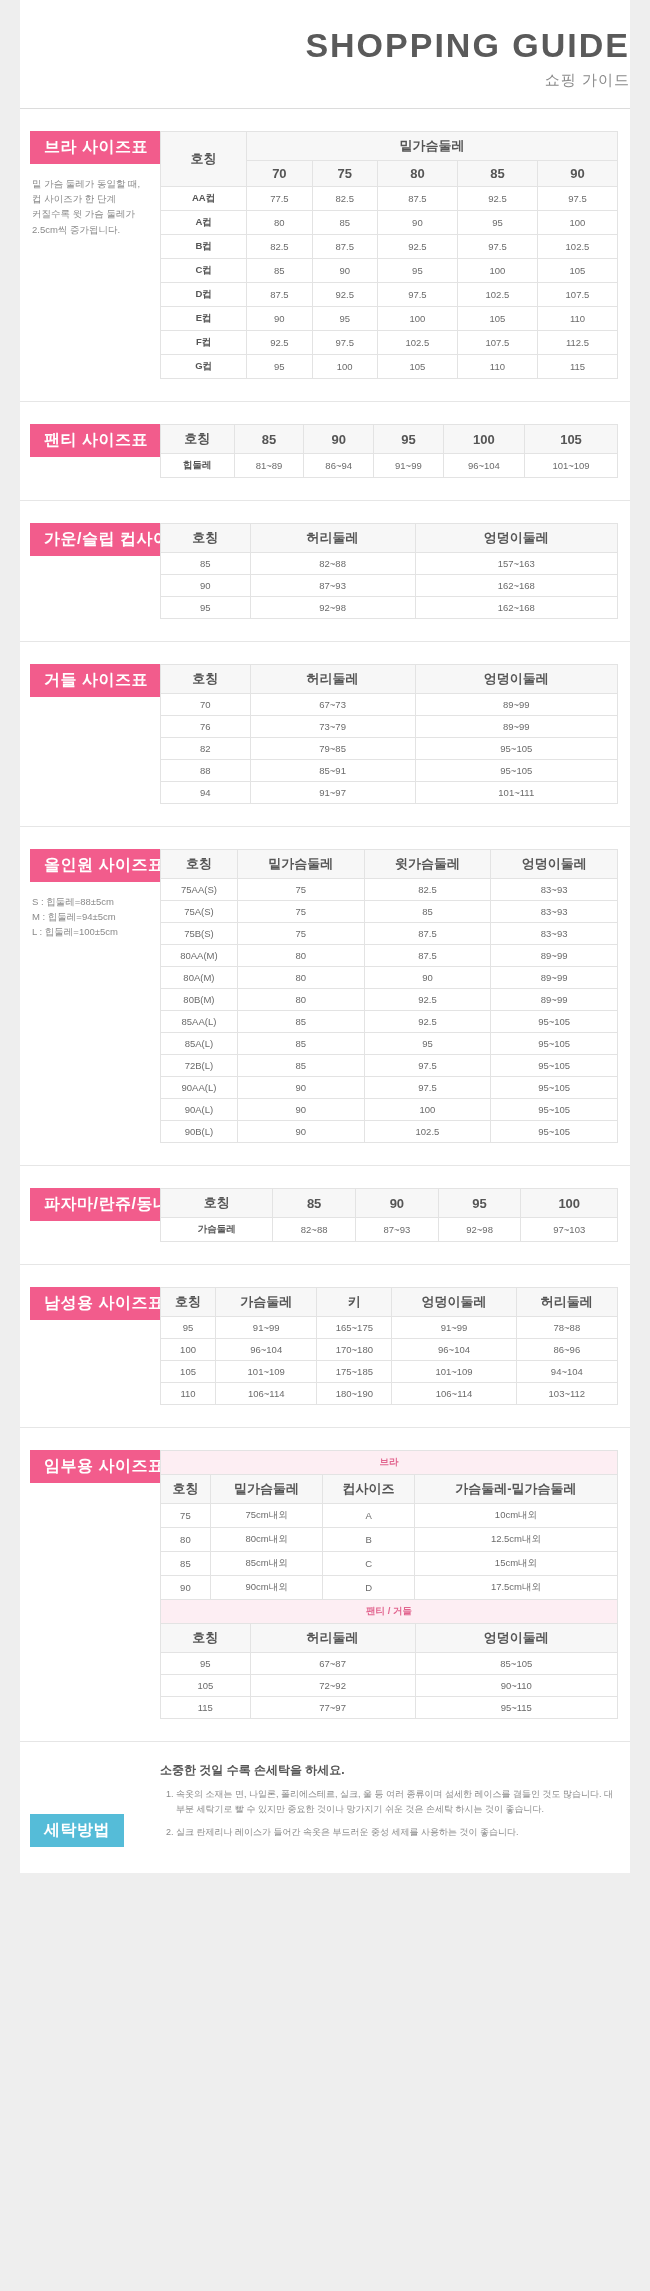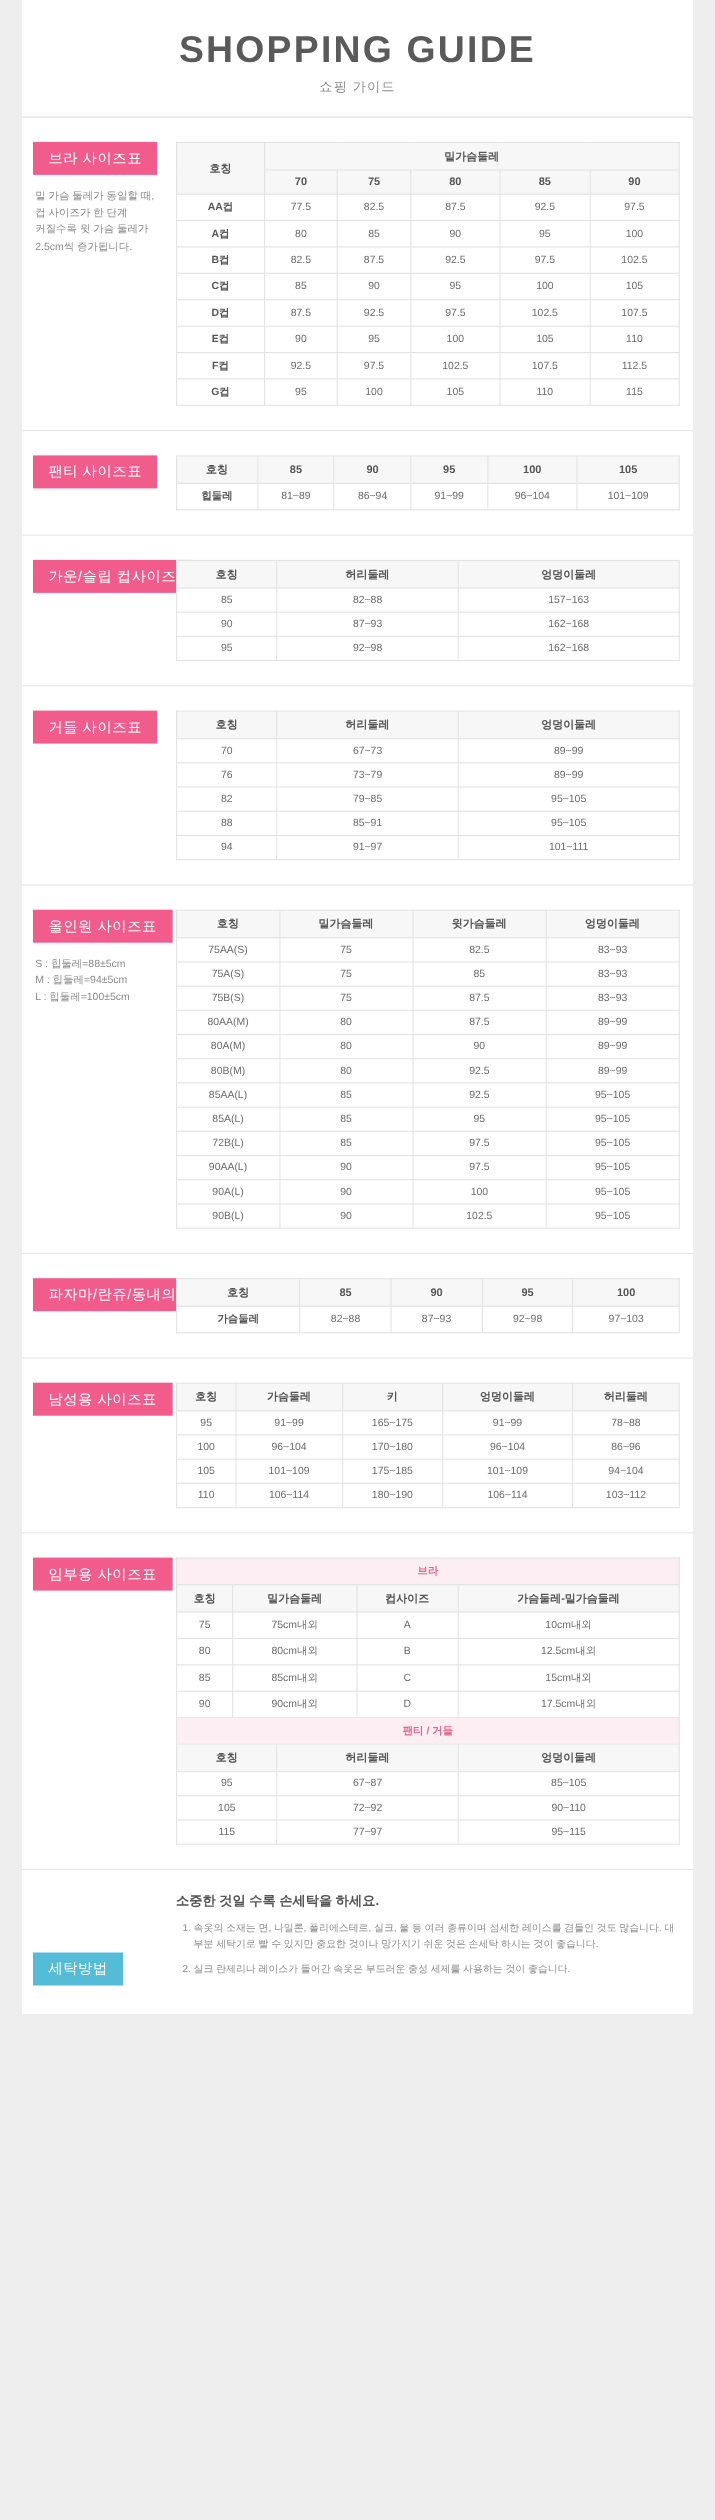--- a/index.html
+++ b/index.html
@@ -17,33 +17,33 @@
     padding-bottom: 20px;
   }
   .sheet {
     width: 610px;
     margin: 0 auto;
     background: #ffffff;
   }
   
   .header {
     padding: 26px 0 18px 0;
-    text-align: center;
+    text-align: right;
     background: #ffffff;
   }
   .header h1 {
     margin: 0;
     font-size: 34px;
     letter-spacing: 2px;
     font-weight: bold;
     color: #5a5a5a;
   }
   .header .sub {
     margin-top: 6px;
-    font-size: 12px;
+    font-size: 15px;
     color: #8a8a8a;
     letter-spacing: 1px;
   }
   .hr-top { height: 1px; background: #dcdcdc; margin: 0; }
 
   
   .section {
     display: flex;
     align-items: flex-start;
     padding: 22px 0 22px 0;
@@ -51,22 +51,22 @@
   }
   .section:last-of-type { border-bottom: none; }
   .sec-left {
     width: 140px;
     flex: 0 0 140px;
     padding-left: 10px;
   }
   .tag {
     display: inline-block;
     color: #fff;
-    font-size: 13px;
-    font-weight: normal;
+    font-size: 16px;
+    font-weight: bold;
     padding: 6px 14px;
     letter-spacing: .5px;
     white-space: nowrap;
   }
   .tag.pink { background: #f25c8c; }
   .tag.blue { background: #55bcd8; }
   .note {
     margin-top: 12px;
     font-size: 9.5px;
     line-height: 1.6;
@@ -90,21 +90,21 @@
     border: 1px solid #e3e3e3;
     text-align: center;
     padding: 5px 2px;
     height: 22px;
     font-weight: normal;
   }
   table.sz thead th {
     background: #f7f7f7;
     color: #555;
     font-weight: bold;
-    font-size: 10px;
+    font-size: 13px;
   }
   table.sz tbody td.rowhead {
     font-weight: bold;
     color: #555;
   }
   .mg-title {
     background: #fdeef3;
     color: #e2658f;
     font-weight: bold;
     text-align: center;

